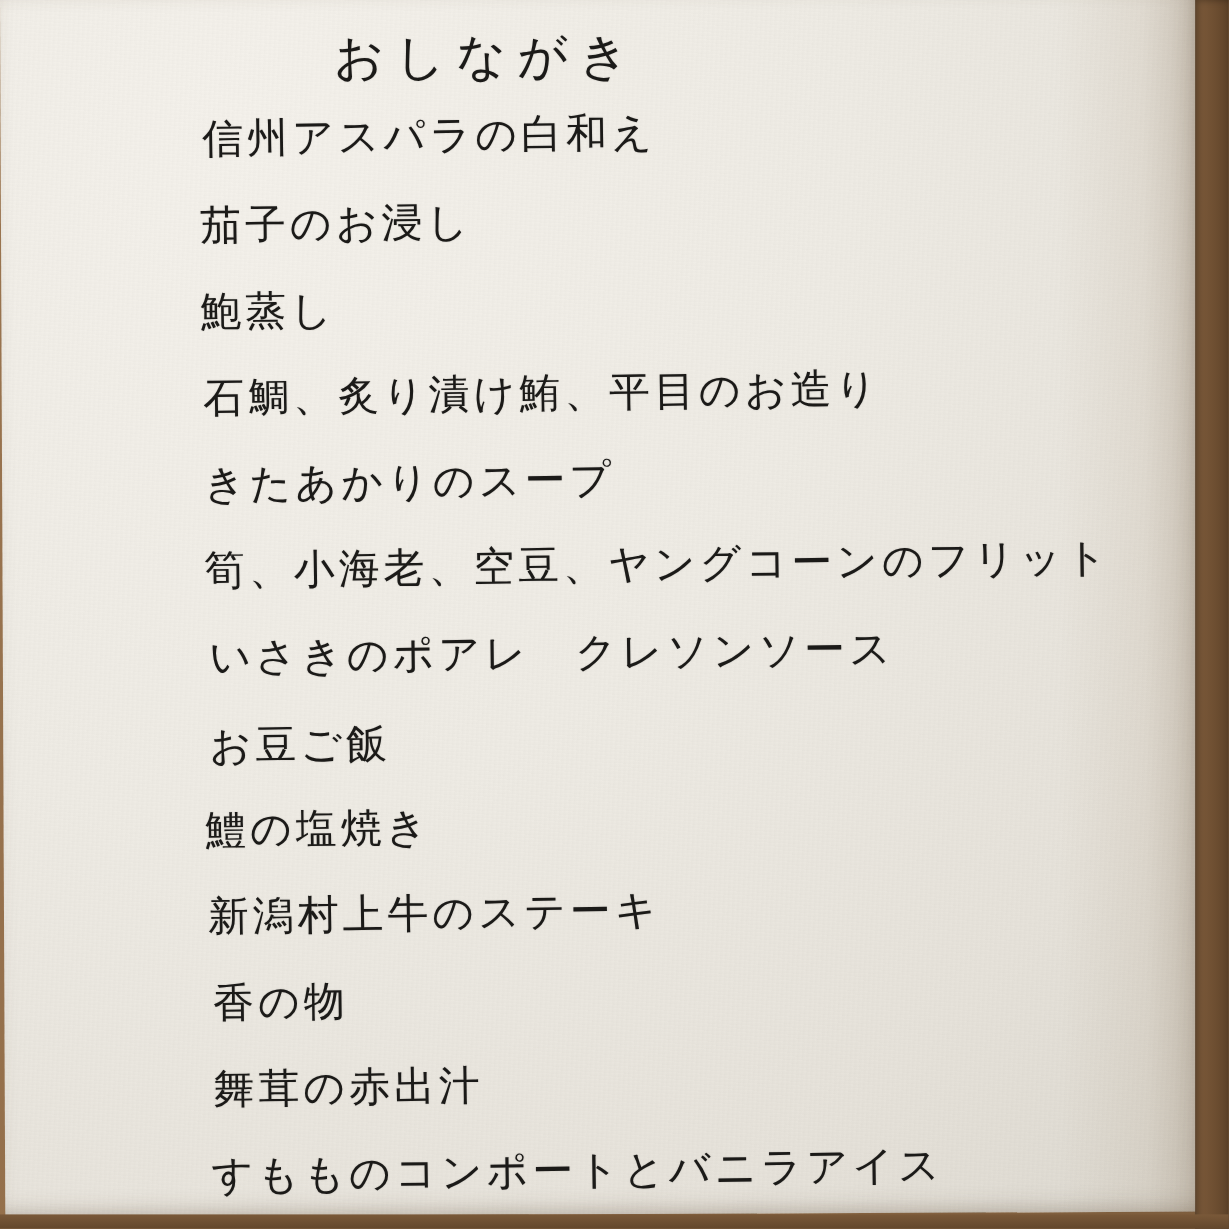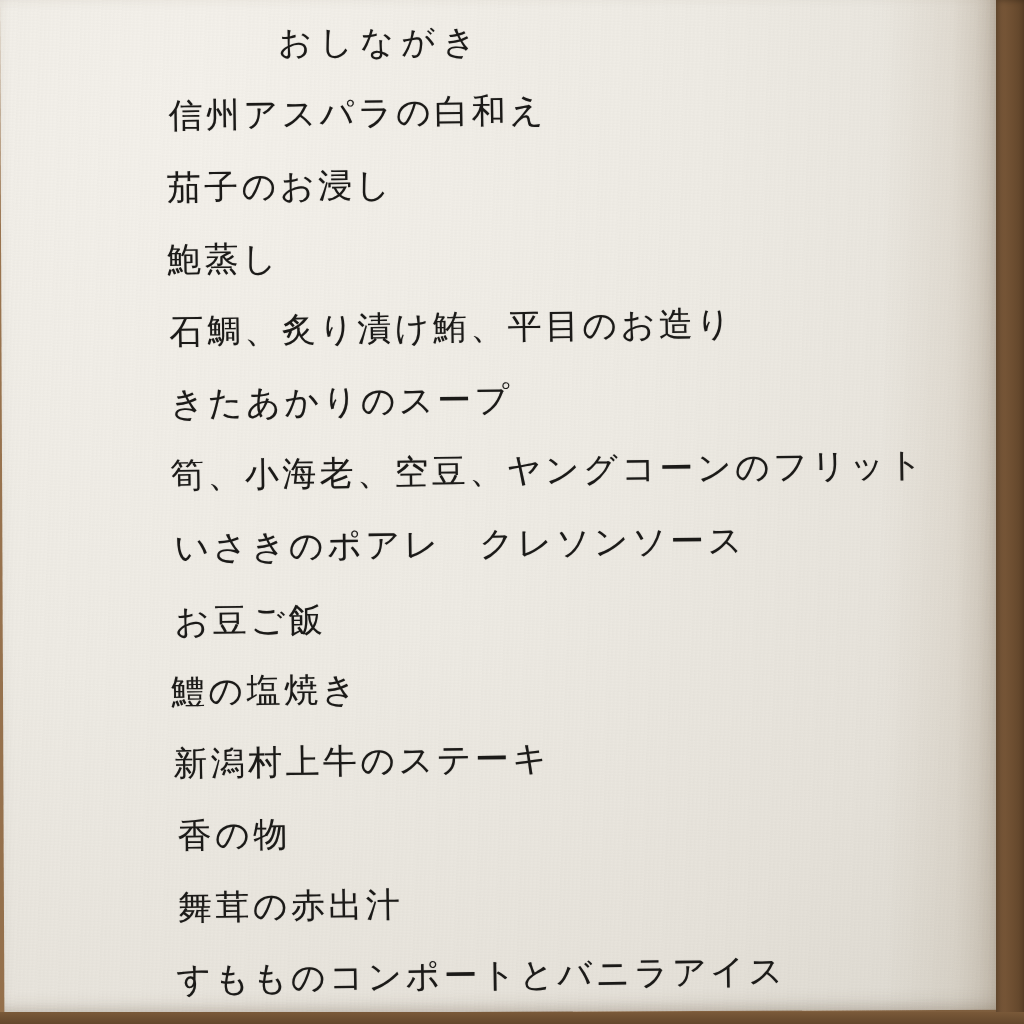--- a/index.html
+++ b/index.html
@@ -82,21 +82,21 @@
     position: absolute;
     white-space: nowrap;
     color: #1b1a18;
     font-family: "DejaVu Serif", serif;
     font-weight: 500;
     letter-spacing: 0.06em;
     text-shadow: 0 0 1px rgba(40,38,34,0.35);
     transform-origin: left center;
   }
   .title {
-    font-size: 33px;
+    font-size: 41px;
     letter-spacing: 0.22em;
   }
   .item {
     font-size: 34px;
     letter-spacing: 0.10em;
   }
 </style>
 </head>
 <body>
 

